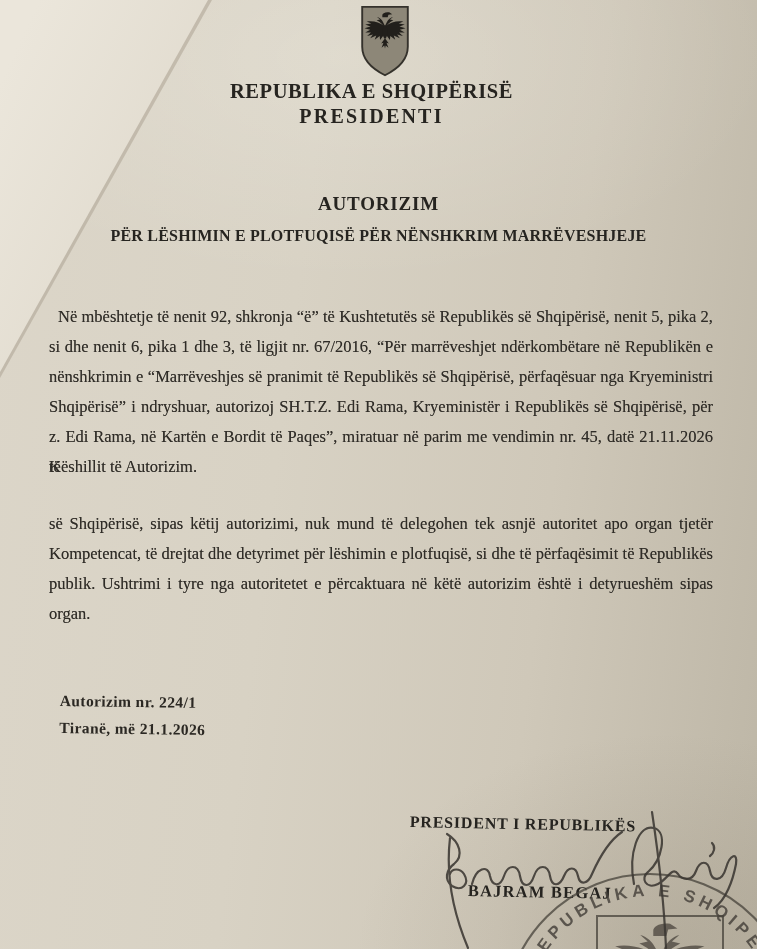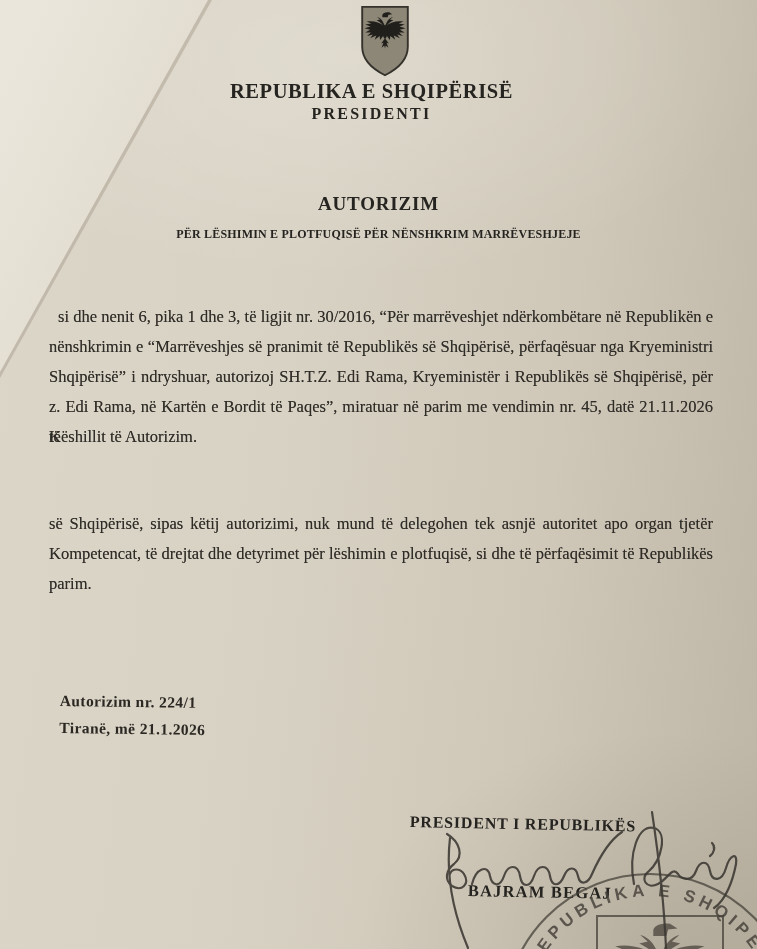--- a/index.html
+++ b/index.html
@@ -22,25 +22,25 @@
     background:#b3ab9b;opacity:.65;
   }
   .fold{
     position:absolute;top:0;left:0;width:208px;height:372px;
     clip-path:polygon(0 0,100% 0,0 100%);
     background:linear-gradient(115deg,#ebe6db 10%,#ded8cb 85%);
   }
   .emblem{position:absolute;left:356px;top:4px;width:58px;height:76px;}
   .header{position:absolute;top:80px;left:0;right:14px;text-align:center;color:#262420;}
   .header-line1{font-size:20.5px;font-weight:bold;letter-spacing:.6px;}
-  .header-line2{font-size:16px;font-weight:bold;letter-spacing:2.2px;margin-top:2px;}
+  .header-line2{font-size:20px;font-weight:bold;letter-spacing:2.2px;margin-top:2px;}
   .doc-title{position:absolute;top:193px;left:0;right:0;text-align:center;
     font-size:19px;font-weight:bold;letter-spacing:.8px;color:#262420;}
   .doc-subtitle{position:absolute;top:227px;left:0;right:0;text-align:center;
-    font-size:12px;font-weight:bold;letter-spacing:.2px;color:#262420;}
+    font-size:16px;font-weight:bold;letter-spacing:.2px;color:#262420;}
   .para{position:absolute;left:49px;width:664px;}
   .p1{top:302px;}
   .p2{top:509px;}
   .jline{
     font-size:16.5px;line-height:30px;height:30px;
     text-align:justify;text-align-last:justify;
     text-shadow:0 0 .5px rgba(47,44,39,.55);
   }
   .jline.last{text-align-last:left;}
   .p1 .jline:first-child{text-indent:9px;}
@@ -93,31 +93,33 @@
 
   <div class="header">
     <div class="header-line1">REPUBLIKA E SHQIPËRISË</div>
     <div class="header-line2">PRESIDENTI</div>
   </div>
 
   <div class="doc-title">AUTORIZIM</div>
   <div class="doc-subtitle">PËR LËSHIMIN E PLOTFUQISË PËR NËNSHKRIM MARRËVESHJEJE</div>
 
   <div class="para p1">
-    <div class="jline">si dhe nenit 6, pika 1 dhe 3, të ligjit nr. 30/2016, “Për marrëveshjet ndërkombëtare në Republikën e</div>
+    <div class="jline">Në mbështetje të nenit 92, shkronja “ë” të Kushtetutës së Republikës së Shqipërisë, nenit 5, pika 2,</div>
+    <div class="jline">si dhe nenit 6, pika 1 dhe 3, të ligjit nr. 67/2016, “Për marrëveshjet ndërkombëtare në Republikën e</div>
     <div class="jline">nënshkrimin e “Marrëveshjes së pranimit të Republikës së Shqipërisë, përfaqësuar nga Kryeministri</div>
     <div class="jline">Shqipërisë” i ndryshuar, autorizoj SH.T.Z. Edi Rama, Kryeministër i Republikës së Shqipërisë, për</div>
     <div class="jline">z. Edi Rama, në Kartën e Bordit të Paqes”, miratuar në parim me vendimin nr. 45, datë 21.11.2026 të</div>
     <div class="jline last">Këshillit të Autorizim.</div>
   </div>
 
   <div class="para p2">
     <div class="jline">së Shqipërisë, sipas këtij autorizimi, nuk mund të delegohen tek asnjë autoritet apo organ tjetër</div>
     <div class="jline">Kompetencat, të drejtat dhe detyrimet për lëshimin e plotfuqisë, si dhe të përfaqësimit të Republikës</div>
-    <div class="jline last">parim.</div>
+    <div class="jline">publik. Ushtrimi i tyre nga autoritetet e përcaktuara në këtë autorizim është i detyrueshëm sipas</div>
+    <div class="jline last">organ.</div>
   </div>
 
   <div class="reference">
     <div>Autorizim nr. 224/1</div>
     <div>Tiranë, më 21.1.2026</div>
   </div>
 
   <div class="sig-title">PRESIDENT I REPUBLIKËS</div>
   <div class="sig-name">BAJRAM BEGAJ</div>
 

